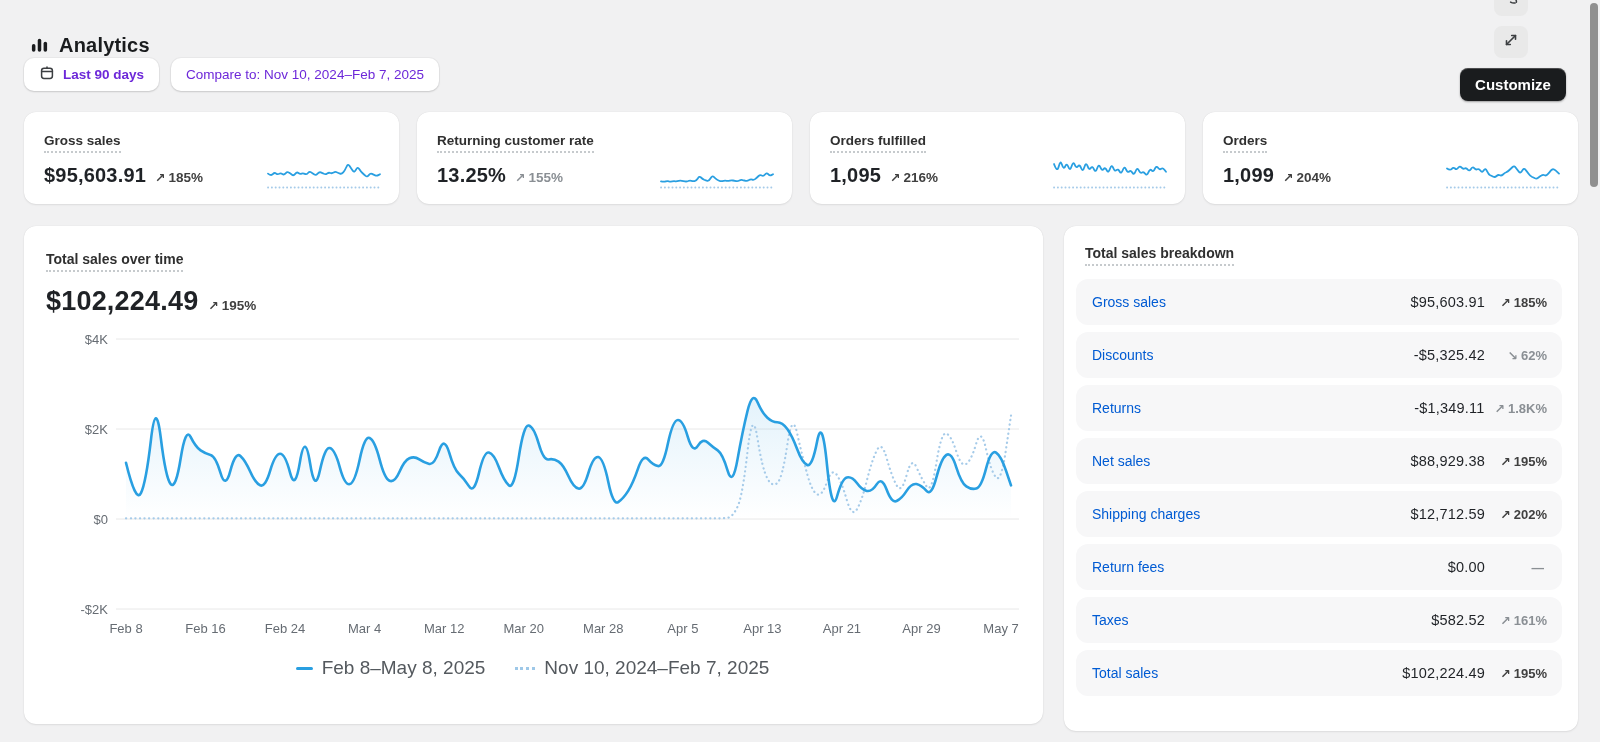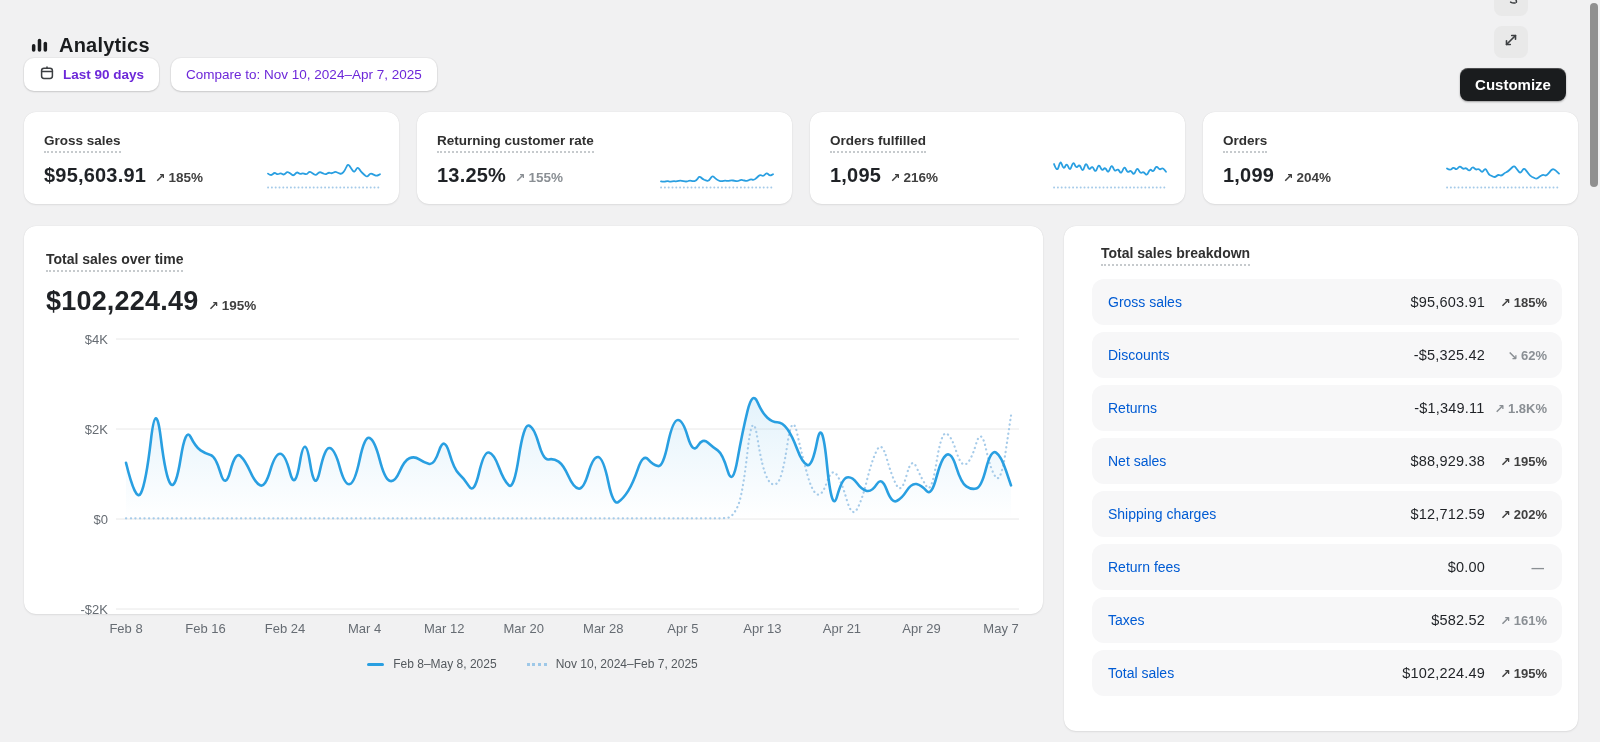--- a/index.html
+++ b/index.html
@@ -72,40 +72,40 @@
   .mcard-value { font-size:20px; font-weight:650; color:#1f2226; letter-spacing:.2px; }
   .delta { font-size:13.5px; font-weight:550; white-space:nowrap; }
   .delta .arrow { margin-right:3px; font-size:12.5px; }
   .delta.up { color:#404040; }
   .delta.neutral, .delta.down { color:#8a8f94; }
   .spark { position:absolute; right:16px; bottom:13px; width:118px; height:42px; }
 
   
   .main-row { display:flex; gap:21px; padding:22px 22px 0 24px; align-items:stretch; }
   .chart-card {
-    width:1019px; height:388px; background:#fff; border-radius:12px;
+    width:1019px; height:498px; background:#fff; border-radius:12px;
     padding:24px 24px 0 22px; position:relative;
     box-shadow:0 1px 2px rgba(0,0,0,.08), 0 0 1px rgba(0,0,0,.12);
   }
   .section-title {
     display:inline-block; font-size:14px; font-weight:600; color:#303030;
     border-bottom:2px dotted #c6cacd; padding-bottom:3px;
   }
   .chart-valuerow { display:flex; align-items:baseline; gap:10px; margin-top:14px; }
   .chart-value { font-size:27px; font-weight:700; color:#1f2226; letter-spacing:.2px; }
   .chart-svg-wrap { margin-top:10px; }
   .legend { display:flex; justify-content:center; gap:30px; margin-top:14px; }
-  .legend-item { display:flex; align-items:center; gap:9px; font-size:12px; color:#54595e; }
+  .legend-item { display:flex; align-items:center; gap:9px; font-size:19px; color:#54595e; }
   .swatch-solid { width:17px; height:3px; border-radius:2px; display:inline-block; }
   .swatch-dotted { width:20px; height:0; border-bottom:3px dotted #9ec8e8; display:inline-block; }
 
   
   .breakdown-card {
     width:514px; height:505px; background:#fff; border-radius:12px;
-    padding:18px 16px 0 28px;
+    padding:18px 16px 0 12px;
     box-shadow:0 1px 2px rgba(0,0,0,.08), 0 0 1px rgba(0,0,0,.12);
   }
   .breakdown-title-wrap { padding-left:9px; }
   .breakdown-rows { margin-top:13px; display:flex; flex-direction:column; gap:7px; }
   .brow {
     height:46px; background:#f7f7f8; border-radius:12px;
     display:flex; align-items:center; justify-content:space-between;
     padding:0 15px 0 16px; cursor:pointer;
   }
   .brow-label { font-size:14px; color:#005bd3; }
@@ -172,21 +172,21 @@
       <span>
         <svg width="16" height="16" viewBox="0 0 16 16" fill="none" stroke="#3c3f42" stroke-width="1.5" stroke-linecap="round">
           <rect x="2.6" y="3.2" width="10.8" height="10.2" rx="2.4"></rect>
           <path d="M2.6 6.6 L13.4 6.6"></path>
           <path d="M8 3.2 L8 1.9"></path>
         </svg>
       </span>
       <span>Last 90 days</span>
     </button>
     <button class="pill compare">
-      <span>Compare to: Nov 10, 2024–Apr 7, 2025</span>
+      <span>Compare to: Nov 10, 2024–Feb 7, 2025</span>
     </button>
   </div>
 
   <div class="cards-row">
     <div class="mcard">
       <span class="mcard-title">Gross sales</span>
       <div class="mcard-valuerow">
         <span class="mcard-value">$95,603.91</span>
         <span class="delta up"><span class="arrow">↗</span><span>185%</span></span>
       </div>

